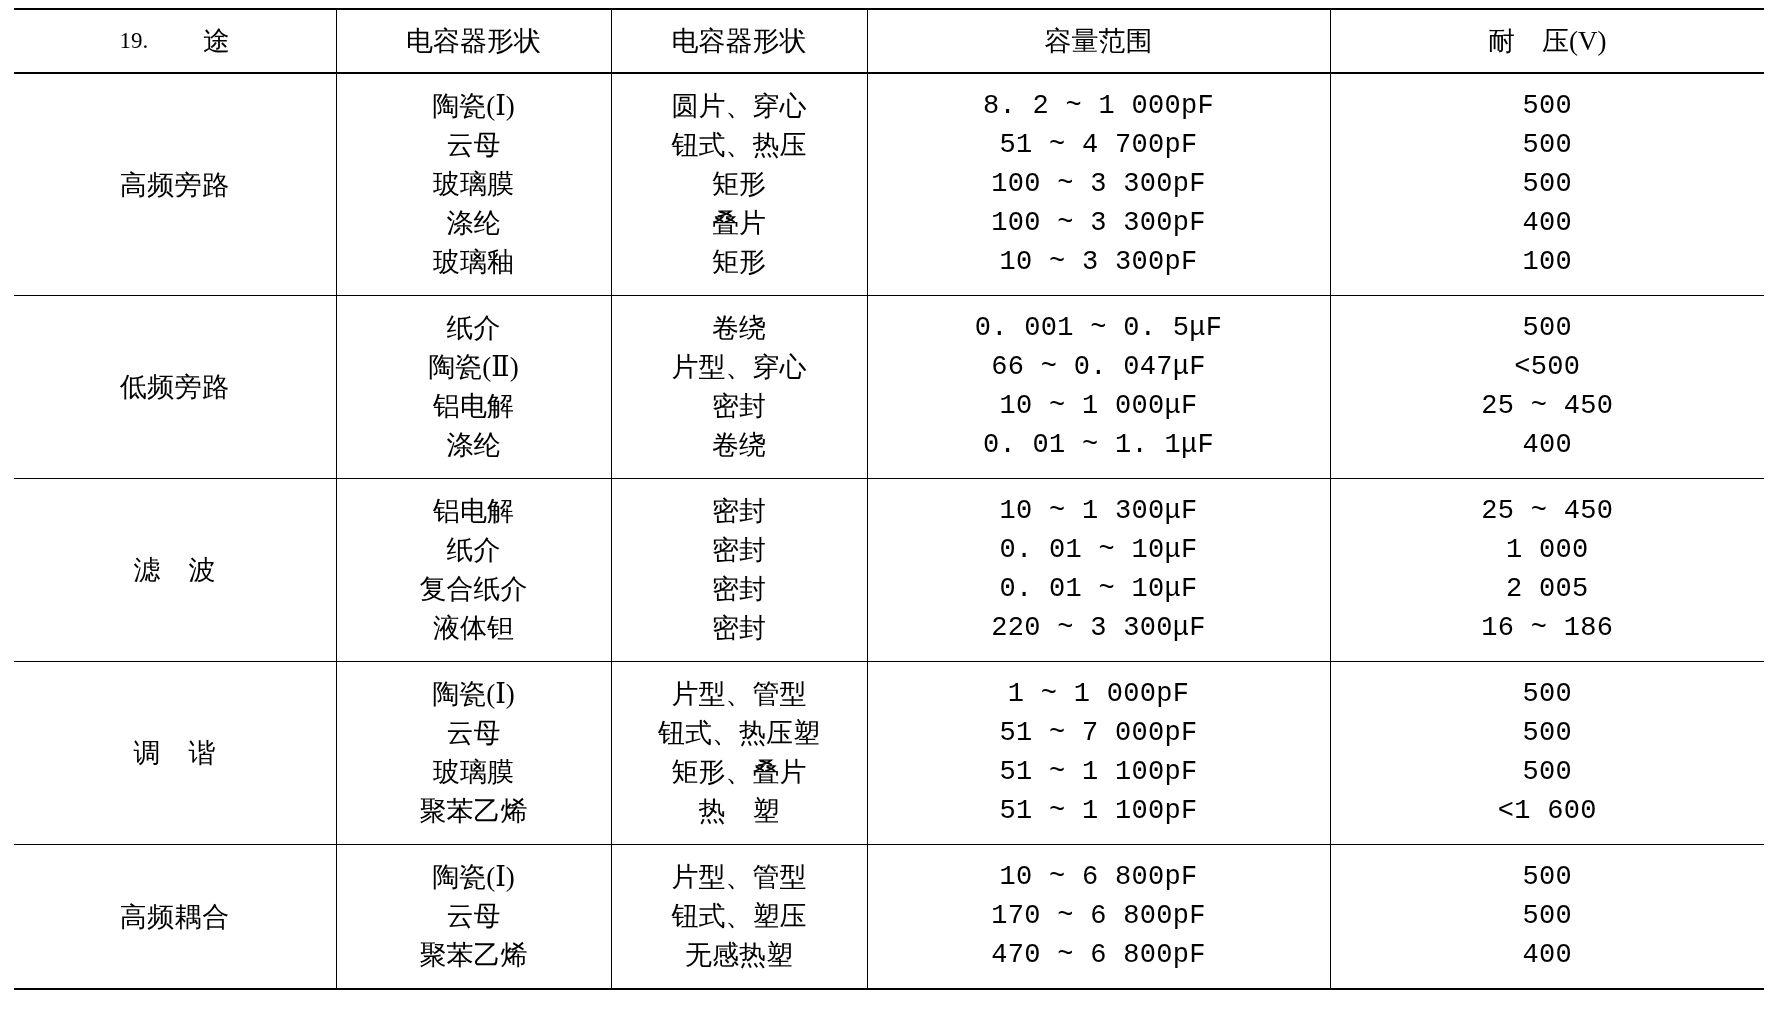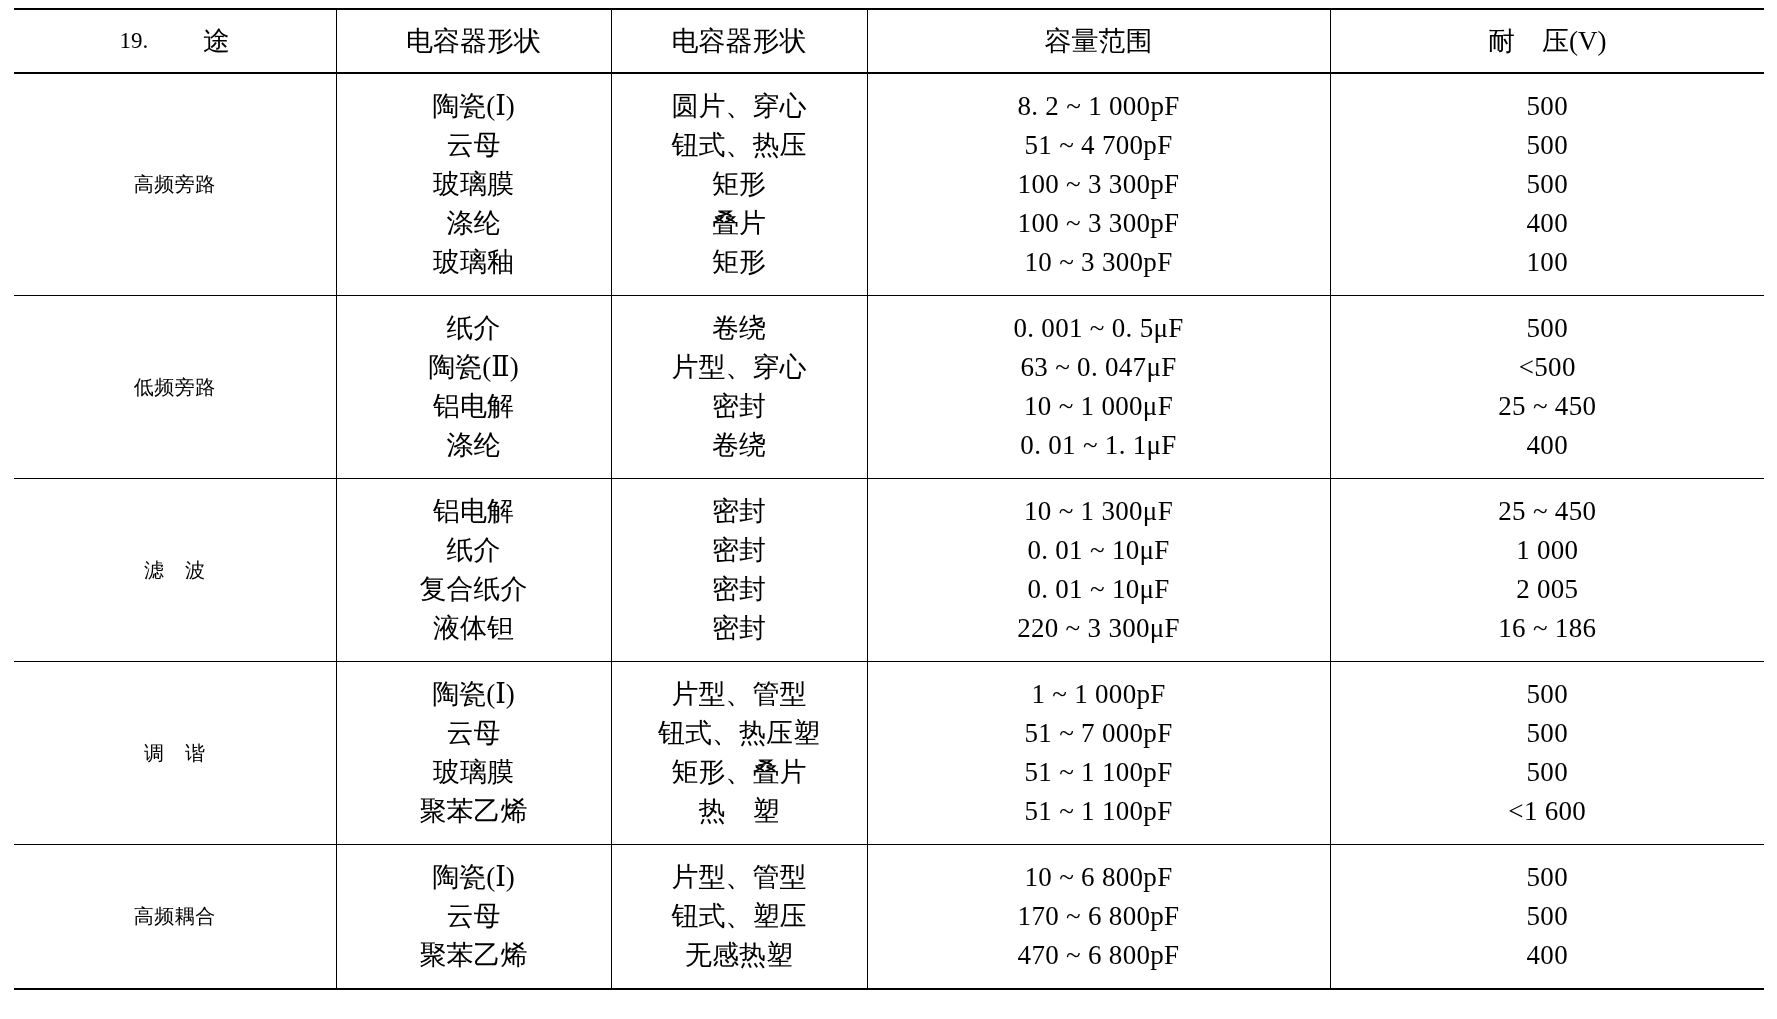--- a/index.html
+++ b/index.html
@@ -56,36 +56,36 @@
   tbody tr.group {
     border-bottom: 1.8px solid #000;
   }
   tbody tr.group > td {
     border-bottom: 1.8px solid #000;
   }
   tbody tr.group.last > td {
     border-bottom: 2.6px solid #000;
   }
   td.use-cell {
-    font-size: 20px;
+    font-size: 27px;
     letter-spacing: 0.5px;
   }
   .stack {
     display: flex;
     flex-direction: column;
     justify-content: flex-end;
     padding: 13px 0 13px 0;
   }
   .stack .line {
     font-size: 27px;
     line-height: 39px;
     white-space: nowrap;
   }
   .num .line {
-    font-family: Liberation Serif, serif;
+    font-family: Liberation Mono, monospace;
     letter-spacing: 0.3px;
   }
   .hdr-num {
     font-size: 23px;
     vertical-align: 2px;
     letter-spacing: 0;
   }
 </style>
 </head>
 <body>
@@ -167,21 +167,21 @@
           <div class="stack">
             <div class="line">卷绕</div>
             <div class="line">片型、穿心</div>
             <div class="line">密封</div>
             <div class="line">卷绕</div>
           </div>
         </td>
         <td>
           <div class="stack num">
             <div class="line">0. 001 ~ 0. 5μF</div>
-            <div class="line">63 ~ 0. 047μF</div>
+            <div class="line">66 ~ 0. 047μF</div>
             <div class="line">10 ~ 1 000μF</div>
             <div class="line">0. 01 ~ 1. 1μF</div>
           </div>
         </td>
         <td>
           <div class="stack num">
             <div class="line">500</div>
             <div class="line">&lt;500</div>
             <div class="line">25 ~ 450</div>
             <div class="line">400</div>

